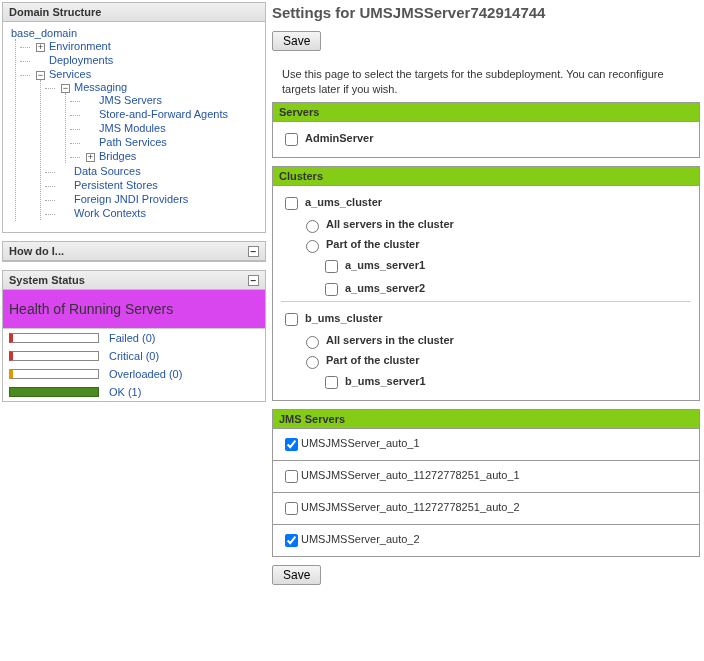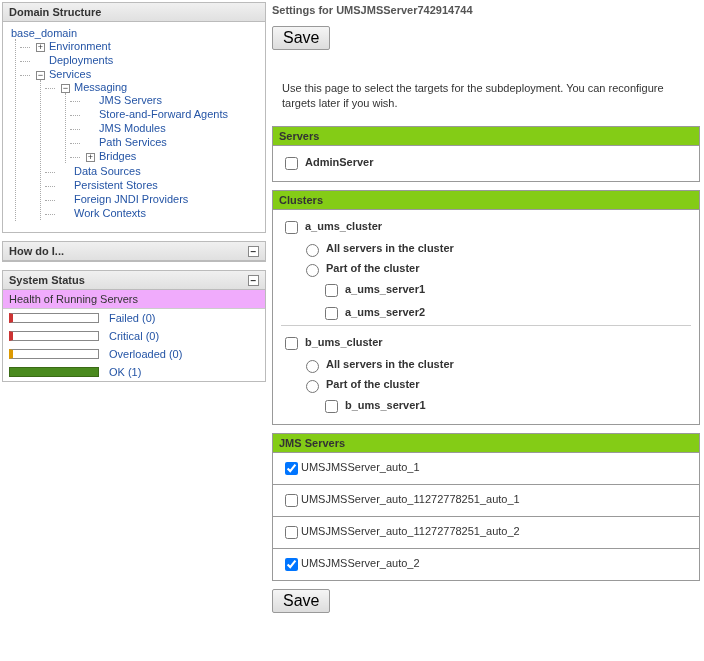--- a/index.html
+++ b/index.html
@@ -74,50 +74,50 @@
     font-size: 10px;
     background: #fff;
     cursor: pointer;
   }
   
   .bullet-list { margin: 4px 0 4px 16px; padding: 0; }
   .bullet-list li { margin-bottom: 2px; }
   .bullet-list a { color: #2454a5; text-decoration: none; }
   
   .health-sub {
-    background: #f0abfc;
-    padding: 3px 6px;
+    background: #d946ef;
+    padding: 11px 6px;
     border-bottom: 1px solid #ccc;
-    font-size: 11px;
+    font-size: 14px;
   }
   .health-row { display: flex; align-items: center; padding: 3px 6px; }
   .health-bar {
     width: 90px; height: 10px;
     border: 1px solid #888;
     margin-right: 10px;
     background: #fff;
   }
   .health-bar.failed { border-left: 4px solid #c33; }
   .health-bar.critical { border-left: 4px solid #c33; }
   .health-bar.overloaded { border-left: 4px solid #d90; }
   .health-bar.warning { border-left: 4px solid #4aa; }
   .health-bar.ok { background: #4a8a1e; border-color: #3a6a15; }
   .health-row a { color: #2454a5; text-decoration: none; }
   
-  .settings-title { font-weight: bold; font-size: 11px; color: #555; margin: 2px 0 10px 0; }
+  .settings-title { font-weight: bold; font-size: 15px; color: #555; margin: 2px 0 10px 0; }
   .save-btn {
     padding: 2px 10px;
     background: linear-gradient(#f5f5f5, #ddd);
     border: 1px solid #999;
     border-radius: 2px;
-    font-size: 16px;
+    font-size: 12px;
     cursor: pointer;
-    margin-bottom: 27px;
-  }
-  .intro-text { margin: 4px 10px 14px 10px; color: #333; line-height: 1.4; }
+    margin-bottom: 12px;
+  }
+  .intro-text { margin: 4px 10px 4px 10px; color: #333; line-height: 1.4; }
   
   .target-panel {
     border: 1px solid #999;
     margin-bottom: 8px;
   }
   .target-header {
     background: #84cc16;
     border-bottom: 1px solid #999;
     padding: 3px 6px;
     font-weight: bold;

